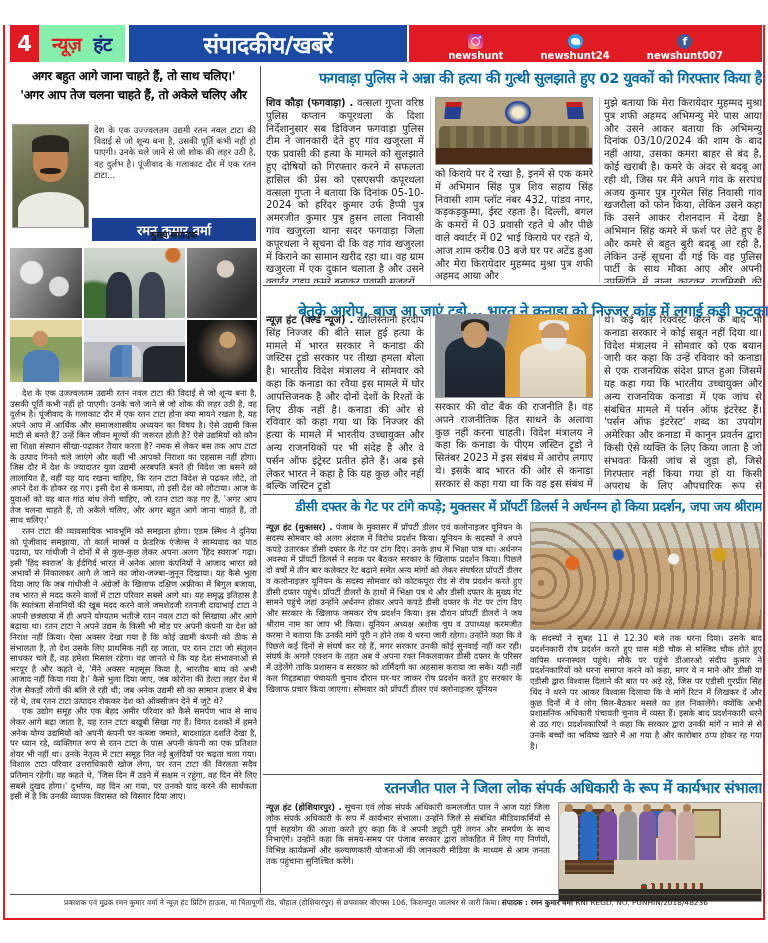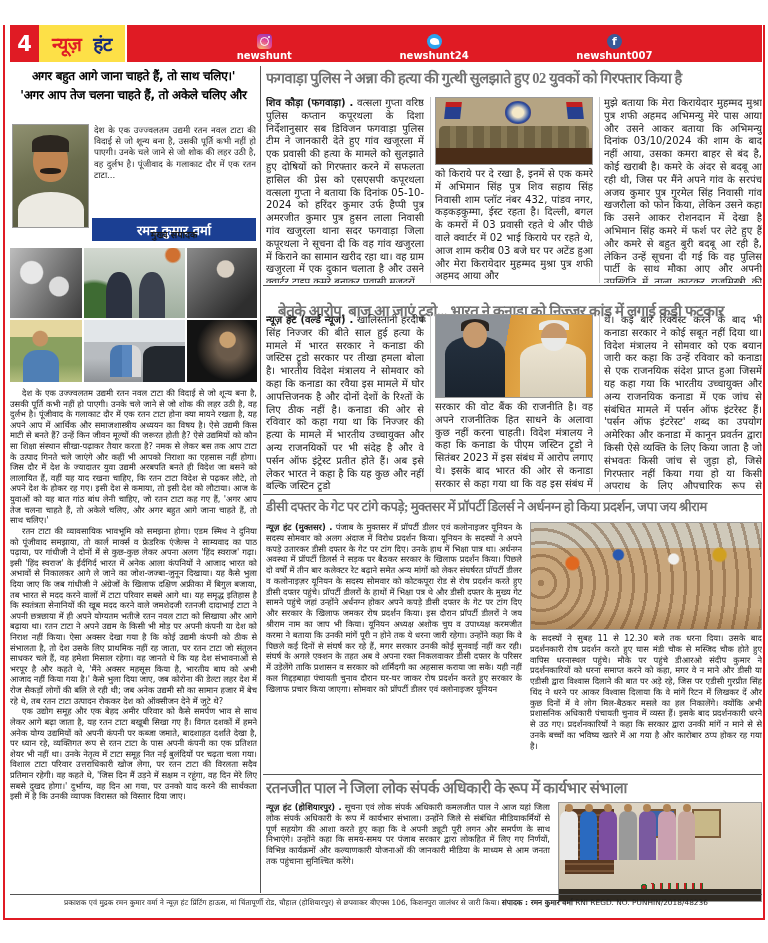--- a/index.html
+++ b/index.html
@@ -3,21 +3,21 @@
 <meta charset="utf-8">
 <style>
   html,body{margin:0;padding:0;background:#ffffff;}
   body{width:768px;height:943px;position:relative;font-family:"DejaVu Sans",sans-serif;color:#1a1a1a;}
   .abs{position:absolute;box-sizing:border-box;}
   
   .border-red{background:#e01b24;}
   
   .topbar{left:10px;top:25px;width:752px;height:37px;display:flex;align-items:stretch;}
   .pageno{width:29px;background:#e01b24;color:#fff;font-size:21px;font-weight:bold;display:flex;align-items:center;justify-content:center;}
-  .masthead{width:86px;background:#fde047;display:flex;align-items:center;justify-content:center;font-size:19px;font-weight:bold;letter-spacing:-.5px;}
+  .masthead{width:86px;background:#86efac;display:flex;align-items:center;justify-content:center;font-size:19px;font-weight:bold;letter-spacing:-.5px;}
   .masthead .m1{color:#e01b24;}
   .masthead .m2{color:#15297c;margin-left:12px;}
   .datebox{width:152px;background:#e01b24;color:#fff;font-size:9.5px;font-weight:bold;display:flex;flex-direction:column;justify-content:center;padding-left:9px;line-height:1.3;letter-spacing:.2px;}
   .sectionbox{width:278px;margin-left:4px;background:#1a4aa3;color:#fff;font-size:23px;font-weight:bold;display:flex;align-items:center;justify-content:center;letter-spacing:-.5px;}
   .socialbox{flex:1;margin-left:2px;background:#e01b24;color:#fff;display:flex;align-items:flex-end;justify-content:space-evenly;padding:2px 2px 1px 2px;}
   .social{display:flex;flex-direction:column;align-items:center;font-size:10px;font-weight:bold;line-height:1.15;}
   .sicon{width:15px;height:15px;border-radius:50%;position:relative;margin-bottom:1px;}
   .sicon.ig{border-radius:4px;background:radial-gradient(circle at 30% 110%,#fdc468,#df4996 55%,#9437b8 95%);}
   .sicon.ig::before{content:'';position:absolute;inset:3px;border:1.5px solid #fff;border-radius:50%;}
   .sicon.ig::after{content:'';position:absolute;top:2px;right:2px;width:2px;height:2px;border-radius:50%;background:#fff;}
@@ -84,21 +84,21 @@
   .office{background:linear-gradient(#ded5c4,#cfc4ae);}
   .office .board{left:3%;top:6%;width:24%;height:66%;background:repeating-linear-gradient(#5a3a22 0 5px,#7a5638 5px 7px);}
   .office .pic1{left:44%;top:6%;width:12%;height:26%;background:#3a63a8;border:2px solid #7a5a38;}
   .office .pic2{left:66%;top:6%;width:12%;height:26%;background:#c8b888;border:2px solid #7a5a38;}
   .office .people{left:30%;bottom:12%;width:68%;height:58%;display:flex;align-items:flex-end;}
   .office .people b{flex:1;height:86%;margin:0 1px;border-radius:7px 7px 0 0;position:relative;}
   .office .people b::before{content:'';position:absolute;top:-7px;left:28%;width:8px;height:8px;border-radius:50%;background:#b08455;}
   .office .desk{left:0;bottom:0;width:100%;height:12%;background:#2f2a22;}
   .office .flowers{left:40%;bottom:10%;width:34%;height:8%;background:repeating-radial-gradient(circle at 4px 4px,#c02020 0 2px,#207030 2px 3px,transparent 3px 8px);}
   
-  .headline{color:#737373;font-weight:bold;text-align:left;white-space:nowrap;overflow:hidden;letter-spacing:-.4px;font-family:Liberation Serif, serif;}
+  .headline{color:#0369a1;font-weight:bold;text-align:right;white-space:nowrap;overflow:hidden;letter-spacing:-.4px;}
   .cols{display:flex;}
   .col{flex:1;font-size:10px;line-height:1.28;text-align:justify;overflow:hidden;}
   .col + .col{border-left:1px solid #c8c8c8;margin-left:6px;padding-left:4px;}
   .col p{margin:0;}
   .byline{font-weight:bold;}
   .a3-left,.a4-left{font-size:8.3px;line-height:1.3;text-align:justify;overflow:hidden;}
   
   .footer{left:10px;top:898px;width:752px;text-align:center;font-size:7.4px;line-height:1.35;color:#222;}
 </style>
 </head>
@@ -109,20 +109,21 @@
   <div class="abs border-red" style="left:3px;top:25px;width:2px;height:895px;"></div>
   <div class="abs border-red" style="left:763px;top:25px;width:2px;height:895px;"></div>
   <div class="abs border-red" style="left:3px;top:918px;width:762px;height:2px;"></div>
 
   <header class="abs topbar">
     <div class="pageno">4</div>
     <div class="masthead">
       <span class="m1">न्यूज़</span>
       <span class="m2">हंट</span>
     </div>
+    <div class="sectionbox">संपादकीय/खबरें</div>
     <div class="socialbox">
       <div class="social">
         <span class="sicon ig"></span>
         <span>newshunt</span>
       </div>
       <div class="social">
         <span class="sicon tw"></span>
         <span>newshunt24</span>
       </div>
       <div class="social">

